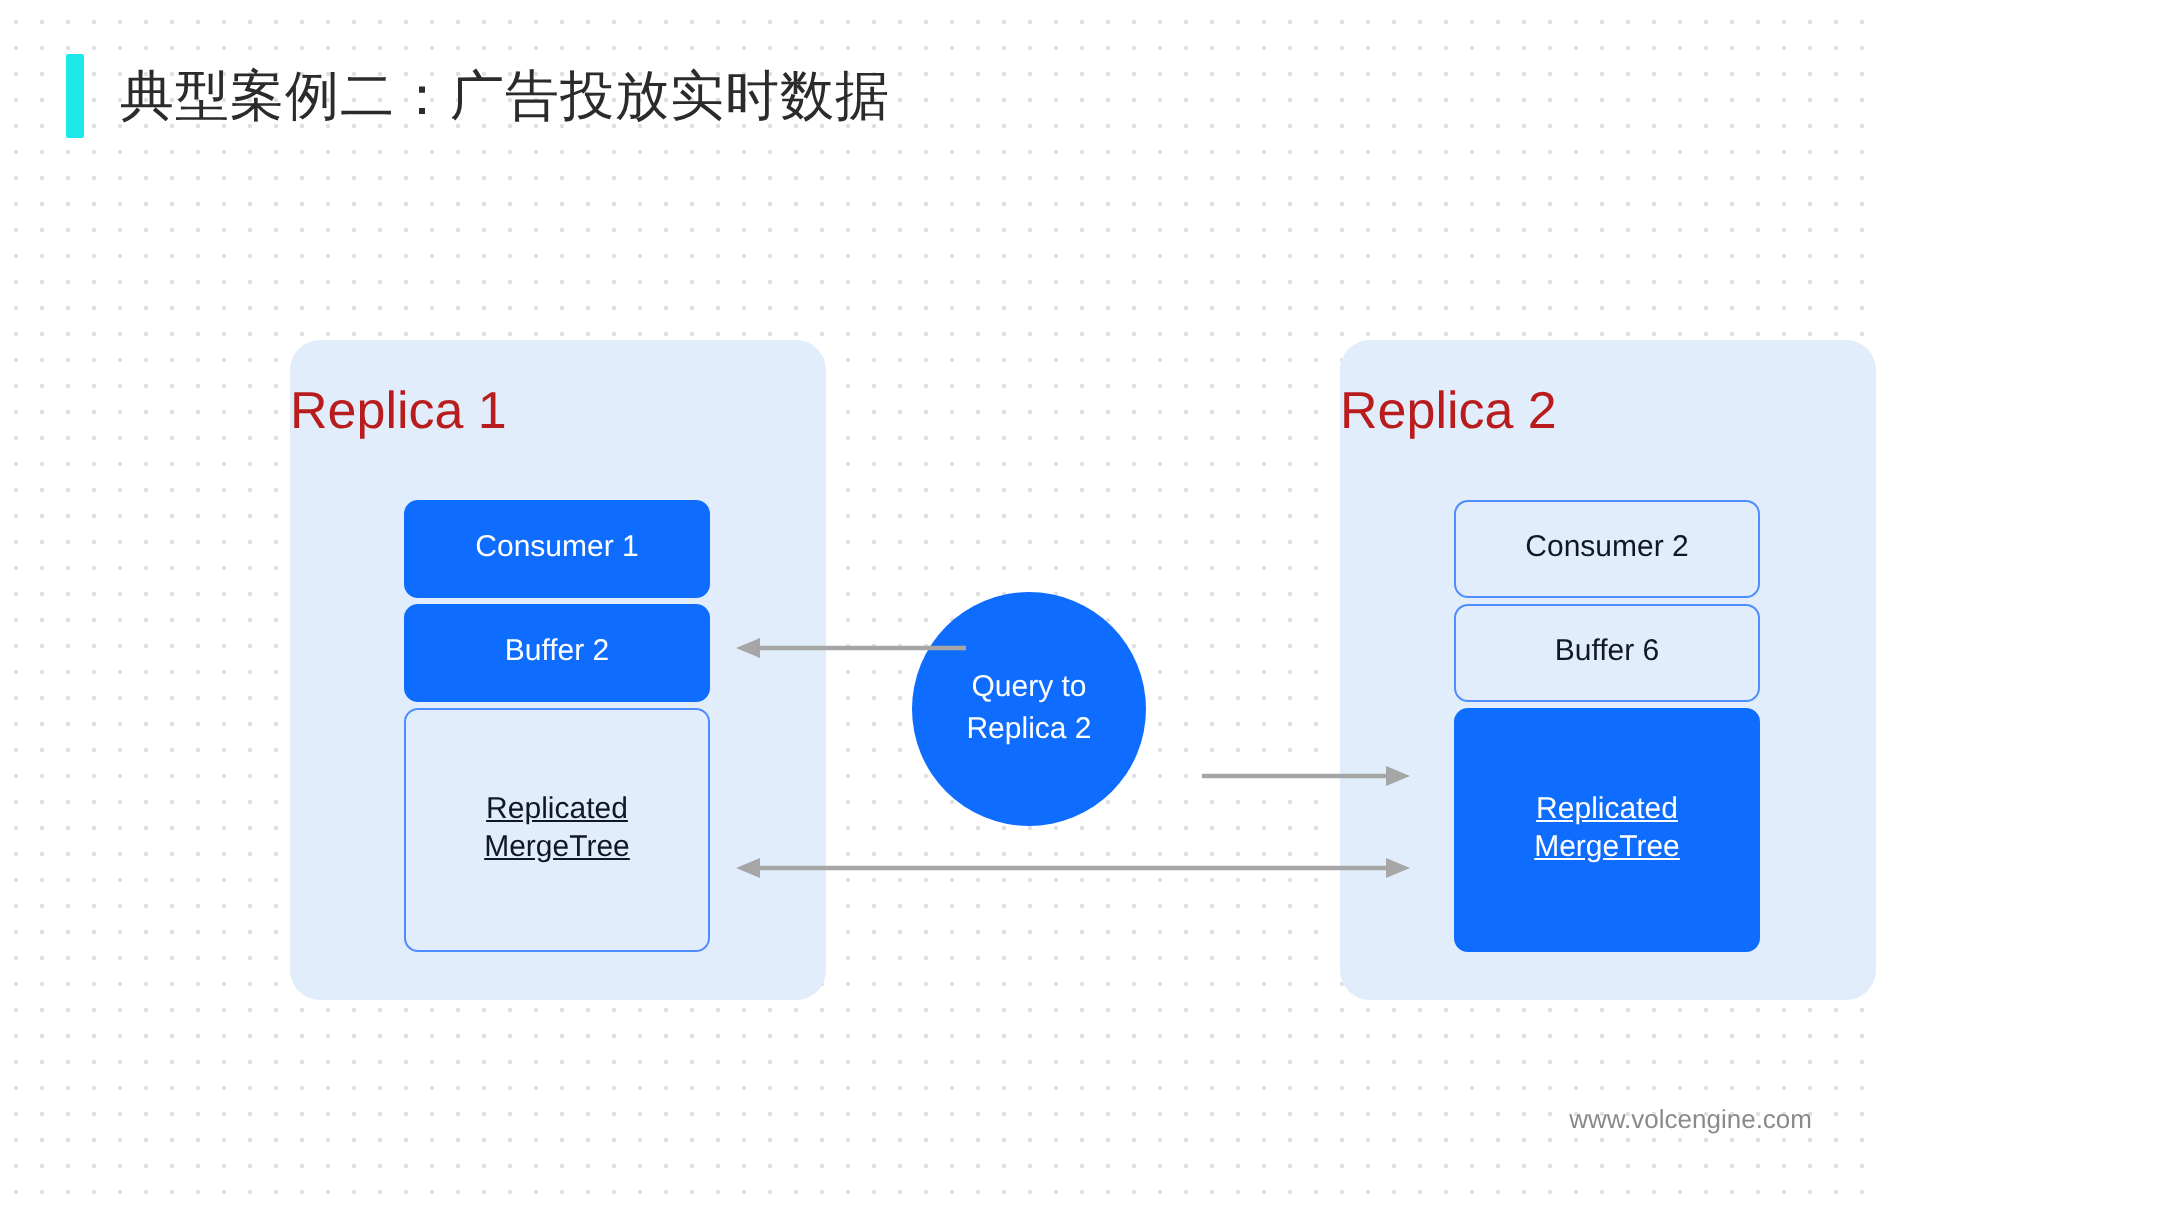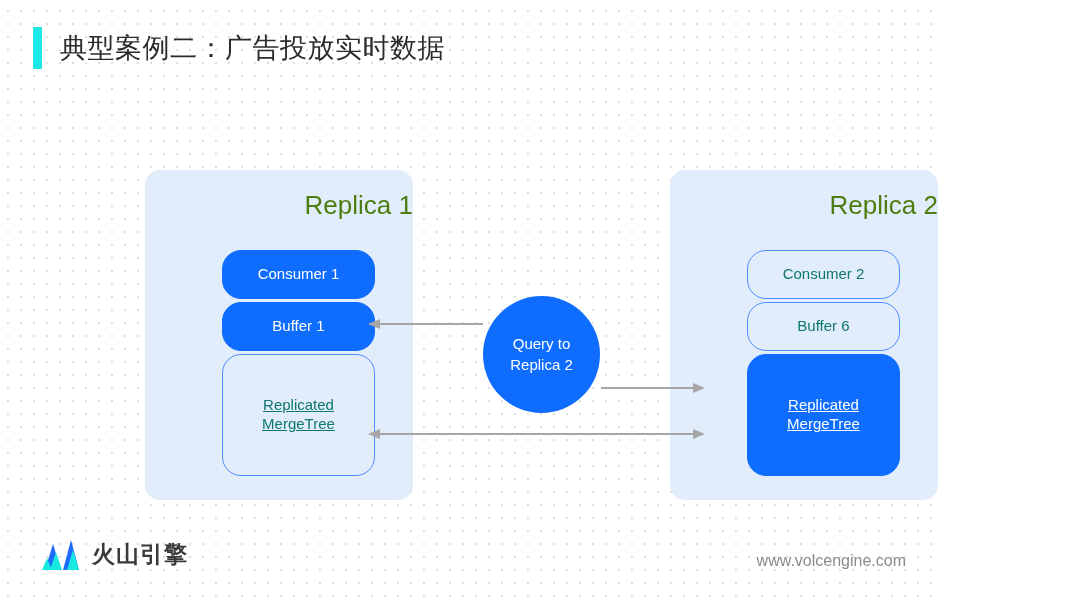--- a/index.html
+++ b/index.html
@@ -38,45 +38,44 @@
     position:absolute;
     width:268px; height:330px;
     background:#E2EDFC;
     border-radius:15px;
   }
   #panel-left  { left:145px; top:170px; }
   #panel-right { left:670px; top:170px; }
 
   .panel-title {
     position:absolute; top:20px; left:0; width:100%;
-    text-align:right; font-size:26px; color:#4d7c0f;
+    text-align:left; font-size:26px; color:#b91c1c;
     font-family:"Liberation Sans", sans-serif;
   }
 
   .node {
     position:absolute; left:57px; width:153px;
     display:flex; align-items:center; justify-content:center;
     text-align:center; line-height:1.25;
-    border-radius:19px;
+    border-radius:7px;
     font-size:15px;
-    margin-left:20px;
   }
   .node.filled {
     background:#0E6DFF; color:#ffffff; border:1px solid #0E6DFF;
   }
   .node.outline {
-    background:transparent; color:#0f766e; border:1.5px solid #4D8DFF;
+    background:transparent; color:#0f172a; border:1.5px solid #4D8DFF;
   }
   .n-consumer { top:80px;  height:49px; }
   .n-buffer   { top:132px; height:49px; }
   .n-merge    { top:184px; height:122px;text-decoration:underline; }
 
   
   #circle {
-    position:absolute; left:483px; top:296px;
+    position:absolute; left:456px; top:296px;
     width:117px; height:117px; border-radius:50%;
     background:#0E6DFF; color:#ffffff;
     display:flex; align-items:center; justify-content:center;
     text-align:center; font-size:15px; line-height:1.35;
   }
 
   
   .arrow { position:absolute; height:14px; }
   .arrow svg { display:block; overflow:visible; }
   #arrow-to-buffer1 { left:368px; top:317px; width:115px; }
@@ -88,37 +87,37 @@
     position:absolute; left:42px; top:538px;
     display:flex; align-items:center; gap:10px;
   }
   #footer-logo .logo-mark { width:40px; height:32px; display:block; }
   #footer-logo .logo-text {
     font-size:23px; font-weight:bold; color:#3a3a3a;
     font-family:"DejaVu Sans", sans-serif; letter-spacing:1px;
   }
   #footer-url {
     position:absolute; right:26px; top:552px;
-    font-size:16px; color:#8a8a8a;
+    font-size:13px; color:#8a8a8a;
   }
 </style>
 </head>
 <body>
 
 <div id="slide">
 
   <div class="title-row">
     <div class="title-bar"></div>
     <div class="title-text">典型案例二：广告投放实时数据</div>
   </div>
 
   <div class="panel" id="panel-left">
     <div class="panel-title">Replica 1</div>
     <div class="node filled n-consumer">Consumer  1</div>
-    <div class="node filled n-buffer">Buffer  1</div>
+    <div class="node filled n-buffer">Buffer  2</div>
     <div class="node outline n-merge">Replicated<br>MergeTree</div>
   </div>
 
   <div class="panel" id="panel-right">
     <div class="panel-title">Replica 2</div>
     <div class="node outline n-consumer">Consumer  2</div>
     <div class="node outline n-buffer">Buffer  6</div>
     <div class="node filled n-merge">Replicated<br>MergeTree</div>
   </div>
 
@@ -139,26 +138,16 @@
   </div>
 
   <div class="arrow" id="arrow-sync">
     <svg width="337" height="14" viewBox="0 0 337 14">
       <line x1="10" y1="7" x2="327" y2="7" stroke="#A6A6A6" stroke-width="2.2"></line>
       <polygon points="0,7 12,2 12,12" fill="#A6A6A6"></polygon>
       <polygon points="337,7 325,2 325,12" fill="#A6A6A6"></polygon>
     </svg>
   </div>
 
-  <div id="footer-logo">
-    <svg class="logo-mark" viewBox="0 0 40 32">
-      <polygon points="3,32 11,6 19,32" fill="#1F6BFF"></polygon>
-      <polygon points="21,32 29,2 37,32" fill="#1F6BFF"></polygon>
-      <polygon points="8,32 14,14 20,32" fill="#18E8E0"></polygon>
-      <polygon points="25,32 31,12 37,32" fill="#18E8E0"></polygon>
-      <polygon points="0,32 5,20 10,32" fill="#18E8E0"></polygon>
-    </svg>
-    <div class="logo-text">火山引擎</div>
-  </div>
 
   <div id="footer-url">www.volcengine.com</div>
 
 </div>
 
 </body></html>

